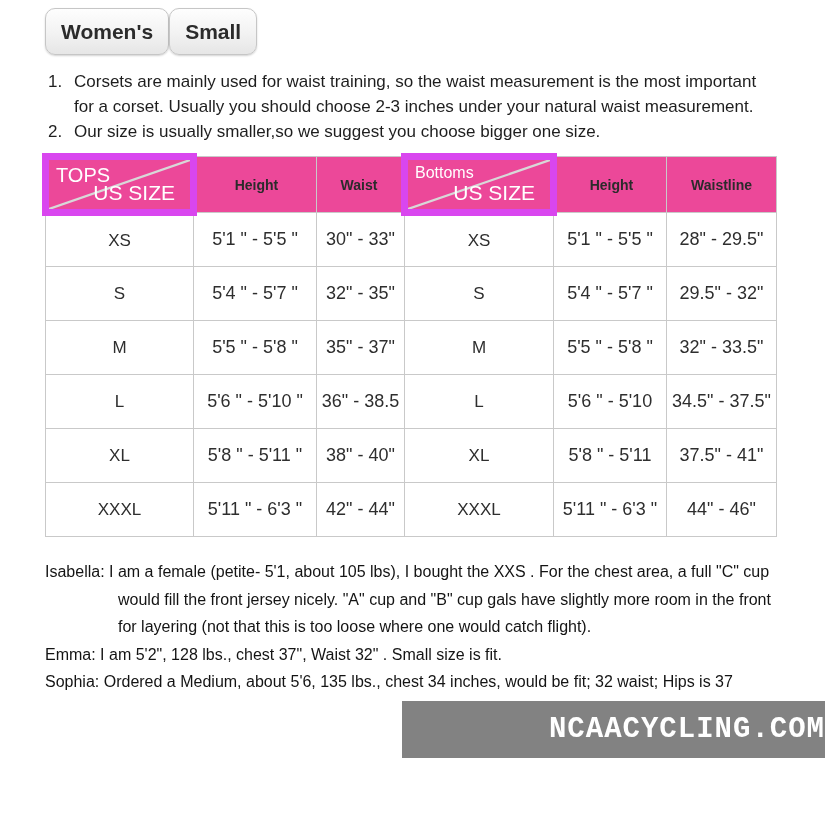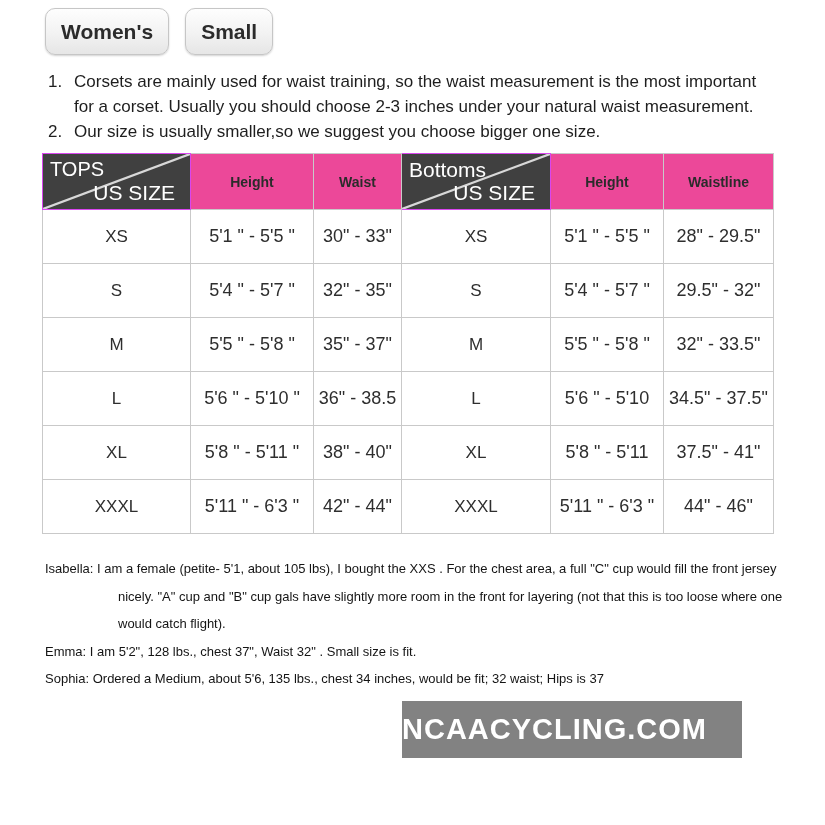--- a/index.html
+++ b/index.html
@@ -9,21 +9,20 @@
     width: 825px;
     height: 825px;
     overflow: hidden;
     background: #ffffff;
     font-family: "Liberation Sans", sans-serif;
     color: #1a1a1a;
   }
   
   .toolbar {
     display: flex;
-    gap: 16px;
     padding: 8px 0 0 45px;
   }
   .btn {
     height: 47px;
     padding: 0 15px;
     border: 1px solid #c6c6c6;
     border-radius: 10px;
     background: linear-gradient(180deg, #fefefe 0%, #f2f2f2 55%, #e6e6e6 100%);
     box-shadow: 0 1px 2px rgba(0,0,0,0.18);
     font-family: "Liberation Sans", sans-serif;
@@ -61,53 +60,54 @@
   }
   .size-table tr { height: 54px; }
   .size-table tr.head-row { height: 56px; }
   th.col-head {
     font-weight: bold;
     font-size: 14px;
     color: #2b2b2b;
     background: #ec4899;
   }
   td.corner {
-    background: #404040;
+    background: #ec4899;
     color: #fff;
     position: relative;
     padding: 0;
-    border: 1px solid #d946ef;
+    border: 7px solid #d946ef;
   }
   td.corner svg { position: absolute; left: 0; top: 0; width: 100%; height: 100%; display: block; }
   .corner-top  { position: absolute; top: 4px; left: 7px;  font-size: 20px; }
   .corner-bot  { position: absolute; bottom: 4px; right: 15px; font-size: 21px; }
   td.size-cell   { font-size: 17px; color: #2e2e2e; }
   td.height-cell { font-size: 18px; color: #2e2e2e; }
   td.meas-cell   { font-size: 18px; color: #2e2e2e; }
   
   .reviews {
     margin: 21px 0 0 45px;
     width: 742px;
-    font-size: 13px;
+    font-size: 16px;
     line-height: 27.5px;
     color: #141414;
   }
   .reviews p.hanging { padding-left: 73px; text-indent: -73px; }
   
   .watermark {
     position: absolute;
     left: 402px;
     top: 701px;
-    width: 340px;
+    width: 423px;
     height: 57px;
     background: rgba(66, 66, 66, 0.66);
     display: flex;
     align-items: center;
-    justify-content: flex-start;
+    justify-content: flex-end;
     pointer-events: none;
+    font-family: Liberation Mono, monospace;
   }
   .watermark span {
     color: #ffffff;
     font-size: 29px;
     font-weight: bold;
     letter-spacing: 1px;
   }
 </style>
 </head>
 <body>
@@ -145,21 +145,21 @@
         </svg>
         <span class="corner-top">TOPS</span>
         <span class="corner-bot">US SIZE</span>
       </td>
       <th class="col-head">Height</th>
       <th class="col-head">Waist</th>
       <td class="corner">
         <svg viewBox="0 0 100 100" preserveAspectRatio="none">
           <line x1="0" y1="100" x2="100" y2="0" stroke="#d8d8d8" stroke-width="2.2" vector-effect="non-scaling-stroke"></line>
         </svg>
-        <span class="corner-top" style="font-size:21px">Bottoms</span>
+        <span class="corner-top" style="font-size:16px">Bottoms</span>
         <span class="corner-bot">US SIZE</span>
       </td>
       <th class="col-head">Height</th>
       <th class="col-head">Waistline</th>
     </tr>
     <tr>
       <td class="size-cell">XS</td>
       <td class="height-cell">5'1 " -  5'5 "</td>
       <td class="meas-cell">30" - 33"</td>
       <td class="size-cell">XS</td>

